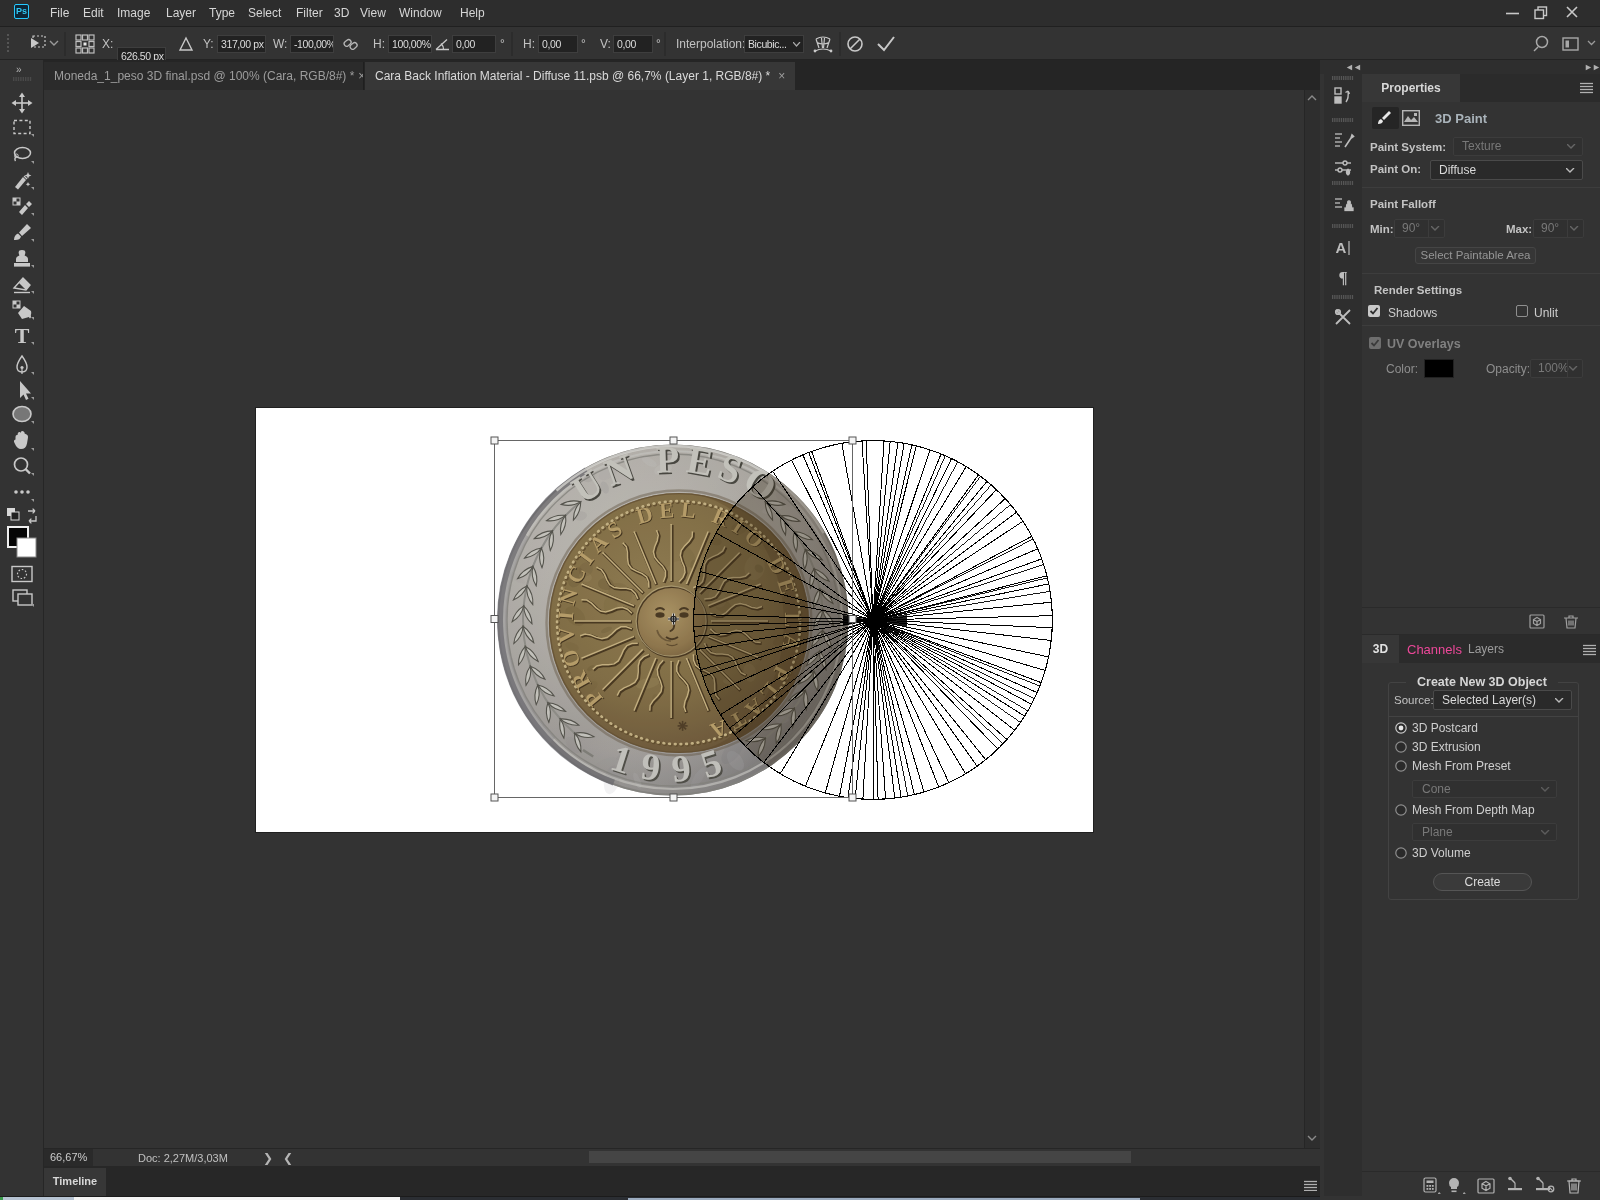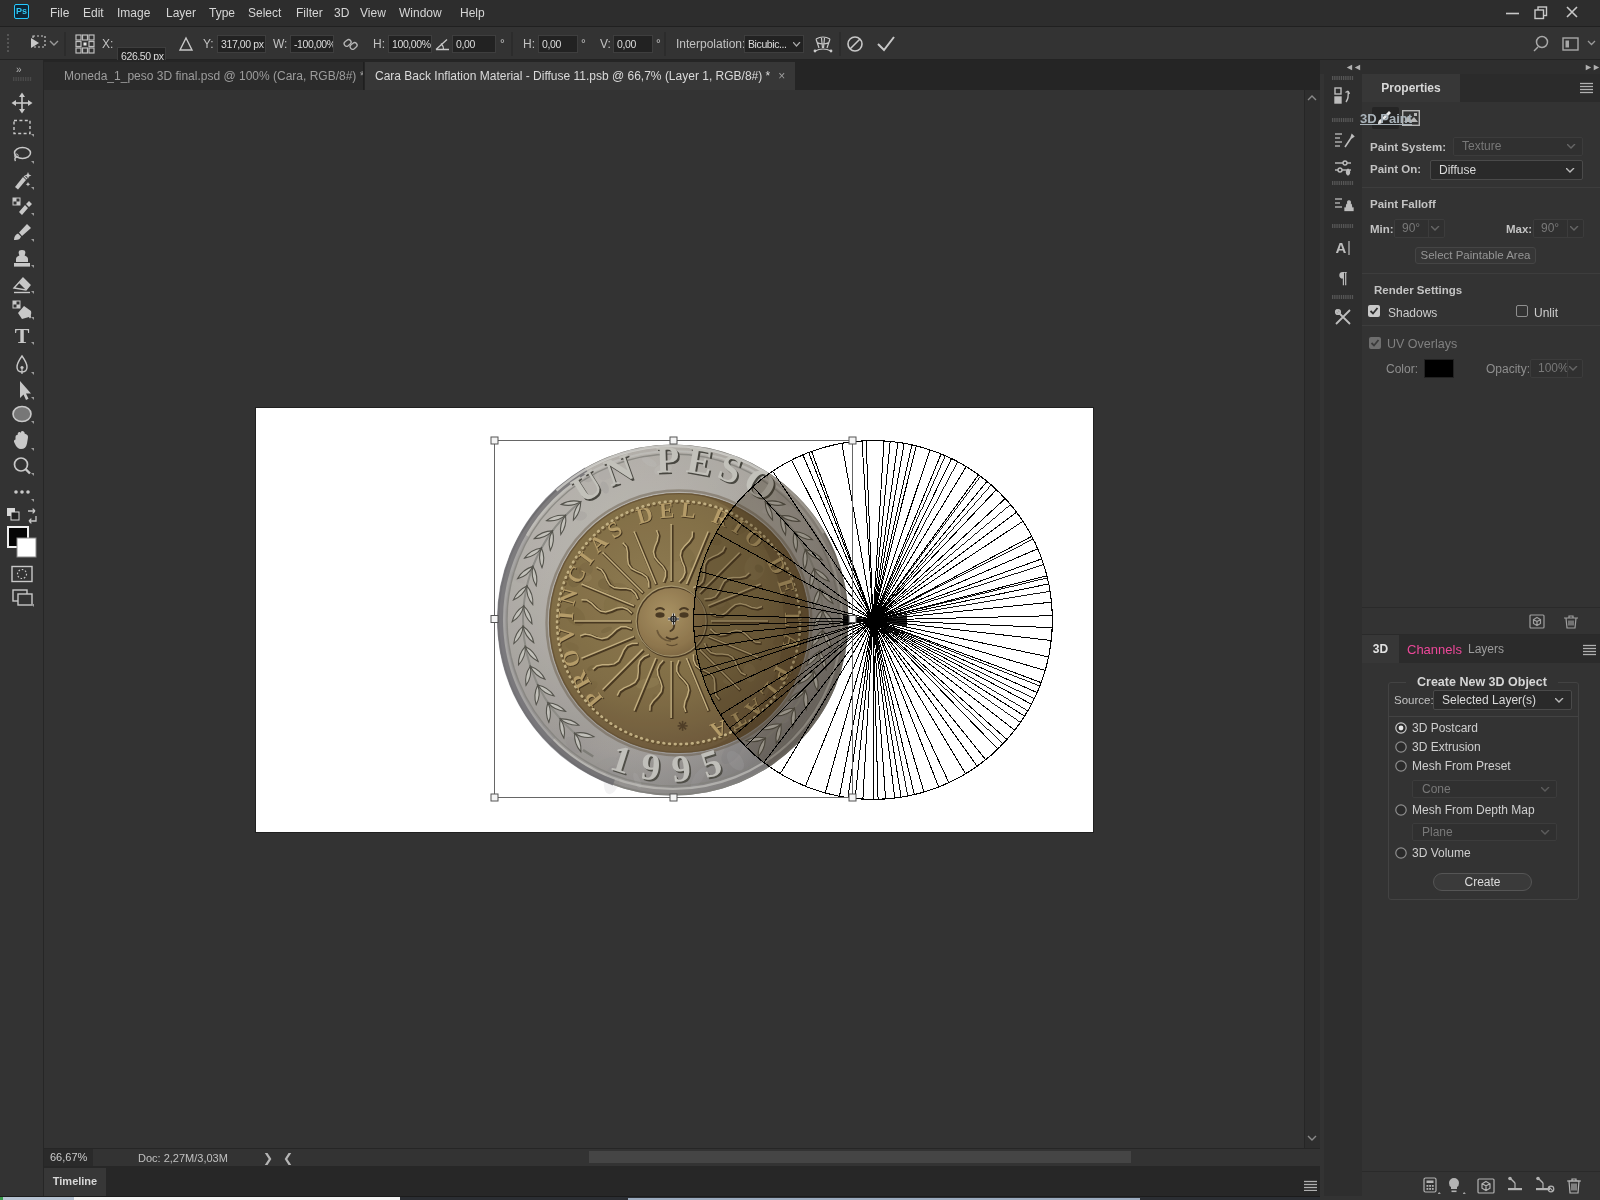--- a/index.html
+++ b/index.html
@@ -150,21 +150,21 @@
     <span class="abs obtxt" style="left:600px;">V:</span>
     <div class="abs obfield" style="left:613px; width:40px;">0,00</div>
     <span class="abs obtxt" style="left:656px;">°</span>
     <span class="abs obtxt" style="left:676px;">Interpolation:</span>
     <div class="abs obfield" style="left:744px; width:60px;">Bicubic...<svg style="position:absolute;right:2px;top:6px;width:8px;height:6px;">
           <path d="M0,0 L3.5,4 L7,0" stroke="#aaa" fill="none" stroke-width="1.2"></path>
         </svg></div>
   </div>
 
   <div id="tabbar" class="abs"></div>
-  <div class="tab1 abs"><span style="margin-left:20px;">Moneda_1_peso 3D final.psd @ 100% (Cara, RGB/8#) *</span><span style="margin-left:4px;">×</span></div>
+  <div class="tab1 abs"><span style="margin-left:10px;">Moneda_1_peso 3D final.psd @ 100% (Cara, RGB/8#) *</span><span style="margin-left:4px;">×</span></div>
   <div class="tab2 abs"><span style="margin-left:10px;">Cara Back Inflation Material - Diffuse 11.psb @ 66,7% (Layer 1, RGB/8#) *</span><span style="margin-left:8px; color:#9d9d9d;">×</span></div>
 
   <div id="toolcol" class="abs"></div>
   <svg class="abs" style="left:0; top:60px; width:44px; height:600px;" viewBox="0 0 44 600" id="toolsvg">
       <text x="16" y="13" fill="#b5b5b5" font-size="10px" font-family="Liberation Sans">»</text>
       <g fill="#4a4a4a">
         <rect x="13" y="17" width="1.4" height="4"></rect>
         <rect x="15.4" y="17" width="1.4" height="4"></rect>
         <rect x="17.8" y="17" width="1.4" height="4"></rect>
         <rect x="20.2" y="17" width="1.4" height="4"></rect>
@@ -859,21 +859,21 @@
     <div class="abs" style="left:1372px;top:107px;width:27px;height:22px;background:#252525;border-radius:2px;"></div>
     <svg class="abs" style="left:1372px;top:107px;width:27px;height:22px;" viewBox="0 0 27 22">
       <path d="M6,17 Q6,13 9,12 L11,14 Q10.5,17 6,17 Z" fill="#e8e8e8"></path>
       <path d="M10,11 L17,4 L19,6 L12,13 Z" fill="#e8e8e8"></path>
     </svg>
     <svg class="abs" style="left:1402px;top:110px;width:18px;height:16px;" viewBox="0 0 18 16">
       <rect x="0.7" y="0.7" width="16.6" height="14.6" fill="none" stroke="#b5b5b5" stroke-width="1.4"></rect>
       <path d="M2,12 L6,6 L9,10 L12,7 L16,12 Z" fill="#b5b5b5"></path>
       <rect x="12" y="3" width="3" height="3" fill="#b5b5b5"></rect>
     </svg>
-    <span class="abs" style="left:1360px;top:111px;color:#a9b3ba;font-size:13px;font-weight:bold;text-decoration:underline;">3D Paint</span>
+    <span class="abs" style="left:1435px;top:111px;color:#a9b3ba;font-size:13px;font-weight:bold;">3D Paint</span>
     <span class="abs plabel" style="left:1370px;top:141px;">Paint System:</span>
     <div class="abs pddl-dis" style="left:1453px;top:137px;width:130px;height:19px;line-height:17px;padding-left:8px;">Texture<svg class="abs" style="right:6px;top:6px;width:9px;height:7px;">
         <path d="M0,0 L4,4 L8,0" stroke="#666" fill="none" stroke-width="1.4"></path>
       </svg></div>
     <span class="abs plabel" style="left:1370px;top:163px;">Paint On:</span>
     <div class="abs pddl" style="left:1430px;top:160px;width:153px;height:20px;line-height:18px;padding-left:8px;">Diffuse<svg class="abs" style="right:7px;top:7px;width:9px;height:7px;">
         <path d="M0,0 L4,4 L8,0" stroke="#bbb" fill="none" stroke-width="1.4"></path>
       </svg></div>
     <div class="abs psep" style="left:1362px;top:187px;width:238px;"></div>
     <span class="abs plabel" style="left:1370px;top:198px;">Paint Falloff</span>
@@ -893,21 +893,21 @@
       <path d="M2.5,6 L5,8.5 L9.5,3" stroke="#2d2d2d" stroke-width="1.8" fill="none"></path>
     </svg>
     <span class="abs" style="left:1388px;top:306px;color:#cdcdcd;font-size:12px;">Shadows</span>
     <div class="abs" style="left:1516px;top:305px;width:12px;height:12px;background:none;border:1px solid #8f8f8f;border-radius:2px;"></div>
     <span class="abs" style="left:1534px;top:306px;color:#cdcdcd;font-size:12px;">Unlit</span>
     <div class="abs psep" style="left:1362px;top:325px;width:238px;"></div>
     <div class="abs" style="left:1369px;top:337px;width:12px;height:12px;background:#6e6e6e;border-radius:2px;"></div>
     <svg class="abs" style="left:1369px;top:337px;width:12px;height:12px;">
       <path d="M2.5,6 L5,8.5 L9.5,3" stroke="#3a3a3a" stroke-width="1.8" fill="none"></path>
     </svg>
-    <span class="abs" style="left:1387px;top:337px;color:#808080;font-size:12.5px;font-weight:normal;">UV Overlays</span>
+    <span class="abs" style="left:1387px;top:337px;color:#808080;font-size:12.5px;font-weight:bold;">UV Overlays</span>
     <span class="abs" style="left:1386px;top:362px;color:#8e8e8e;font-size:12px;">Color:</span>
     <div class="abs" style="left:1424px;top:359px;width:30px;height:19px;background:#000;border:1px solid #222;"></div>
     <span class="abs" style="left:1486px;top:362px;color:#8e8e8e;font-size:12px;text-align:center;">Opacity:</span>
     <div class="abs pddl-dis" style="left:1530px;top:359px;width:53px;height:19px;line-height:17px;padding-left:7px;">100%<svg class="abs" style="right:4px;top:6px;width:9px;height:7px;">
         <path d="M0,0 L4,4 L8,0" stroke="#666" fill="none" stroke-width="1.4"></path>
       </svg><div class="abs" style="left:36px;top:0;width:1px;height:17px;background:#3c3c3c;"></div></div>
     <div class="abs" style="left:1362px;top:607px;width:238px;height:1px;background:#2a2a2a;"></div>
     <svg class="abs" style="left:1528px;top:613px;width:72px;height:18px;" viewBox="0 0 72 18">
       <g stroke="#9f9f9f" fill="none" stroke-width="1.2">
         <rect x="2" y="2" width="14" height="13" rx="1"></rect>

